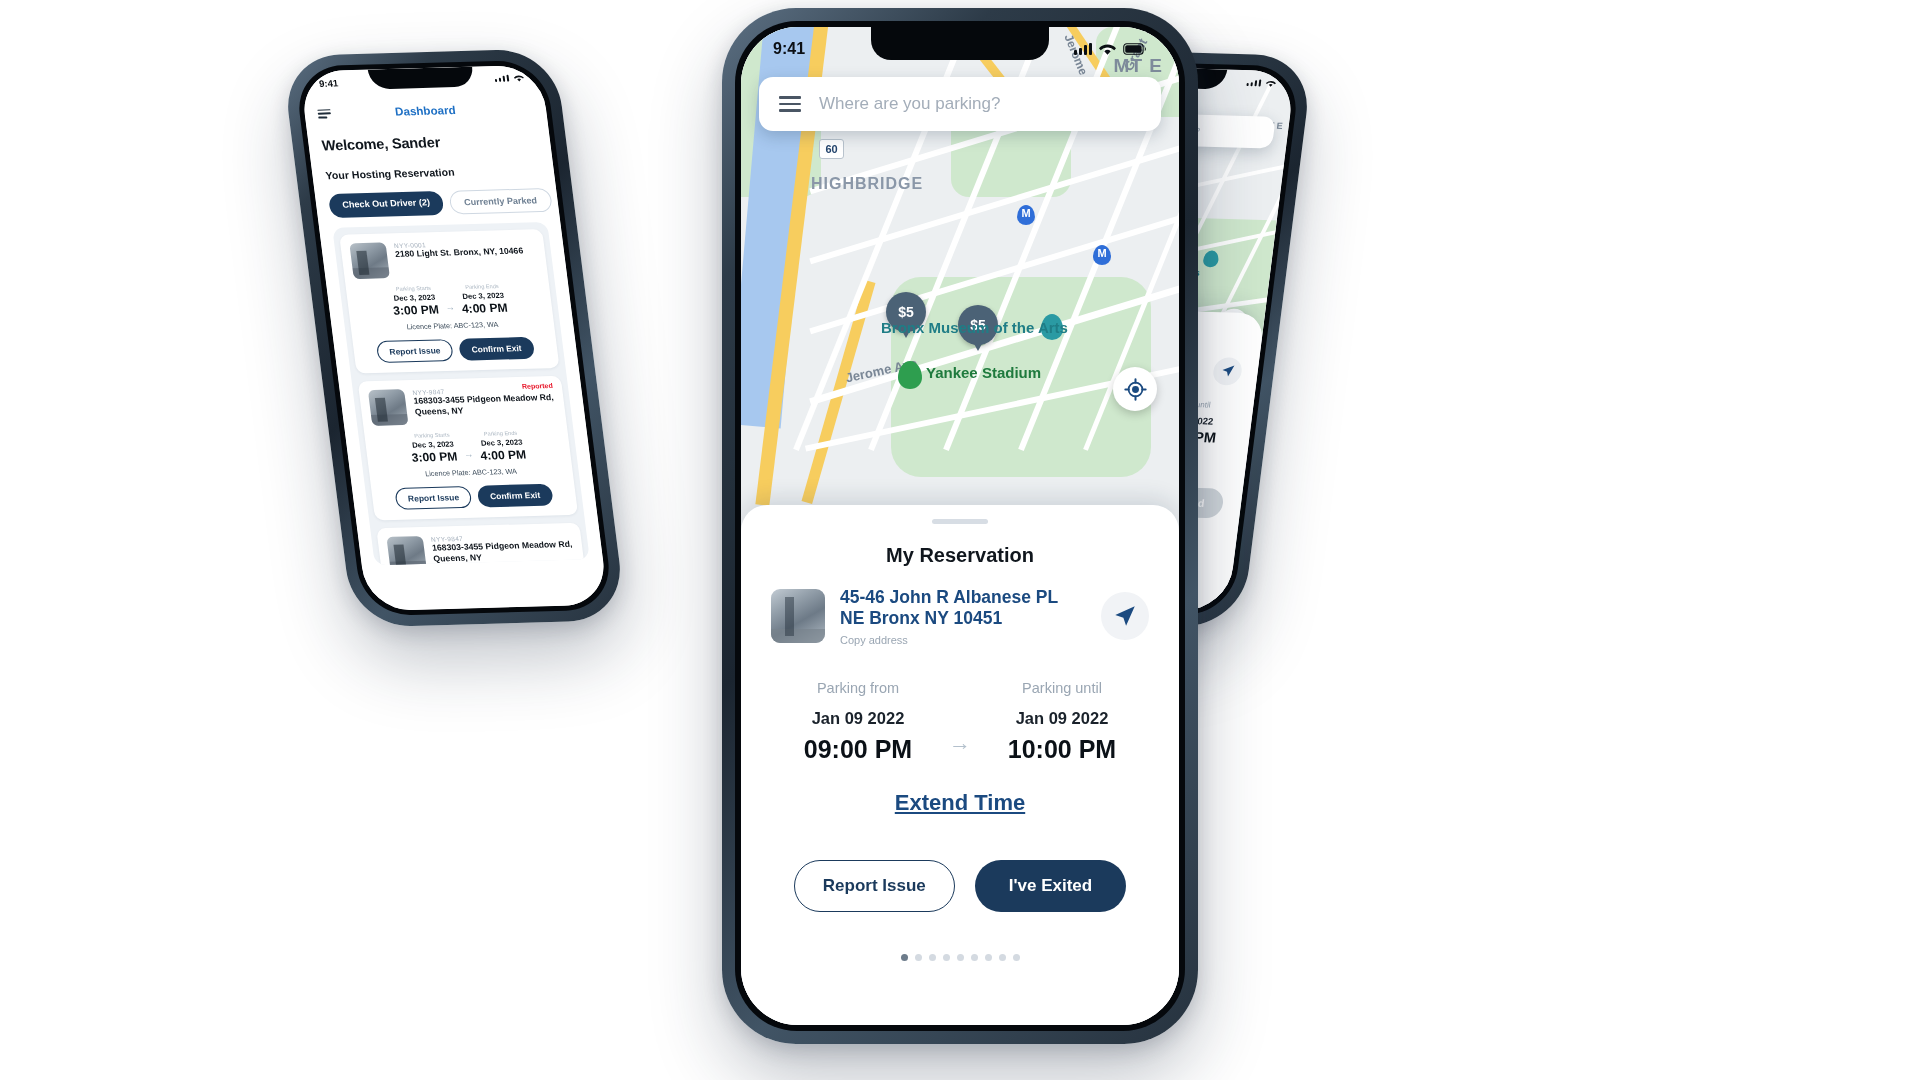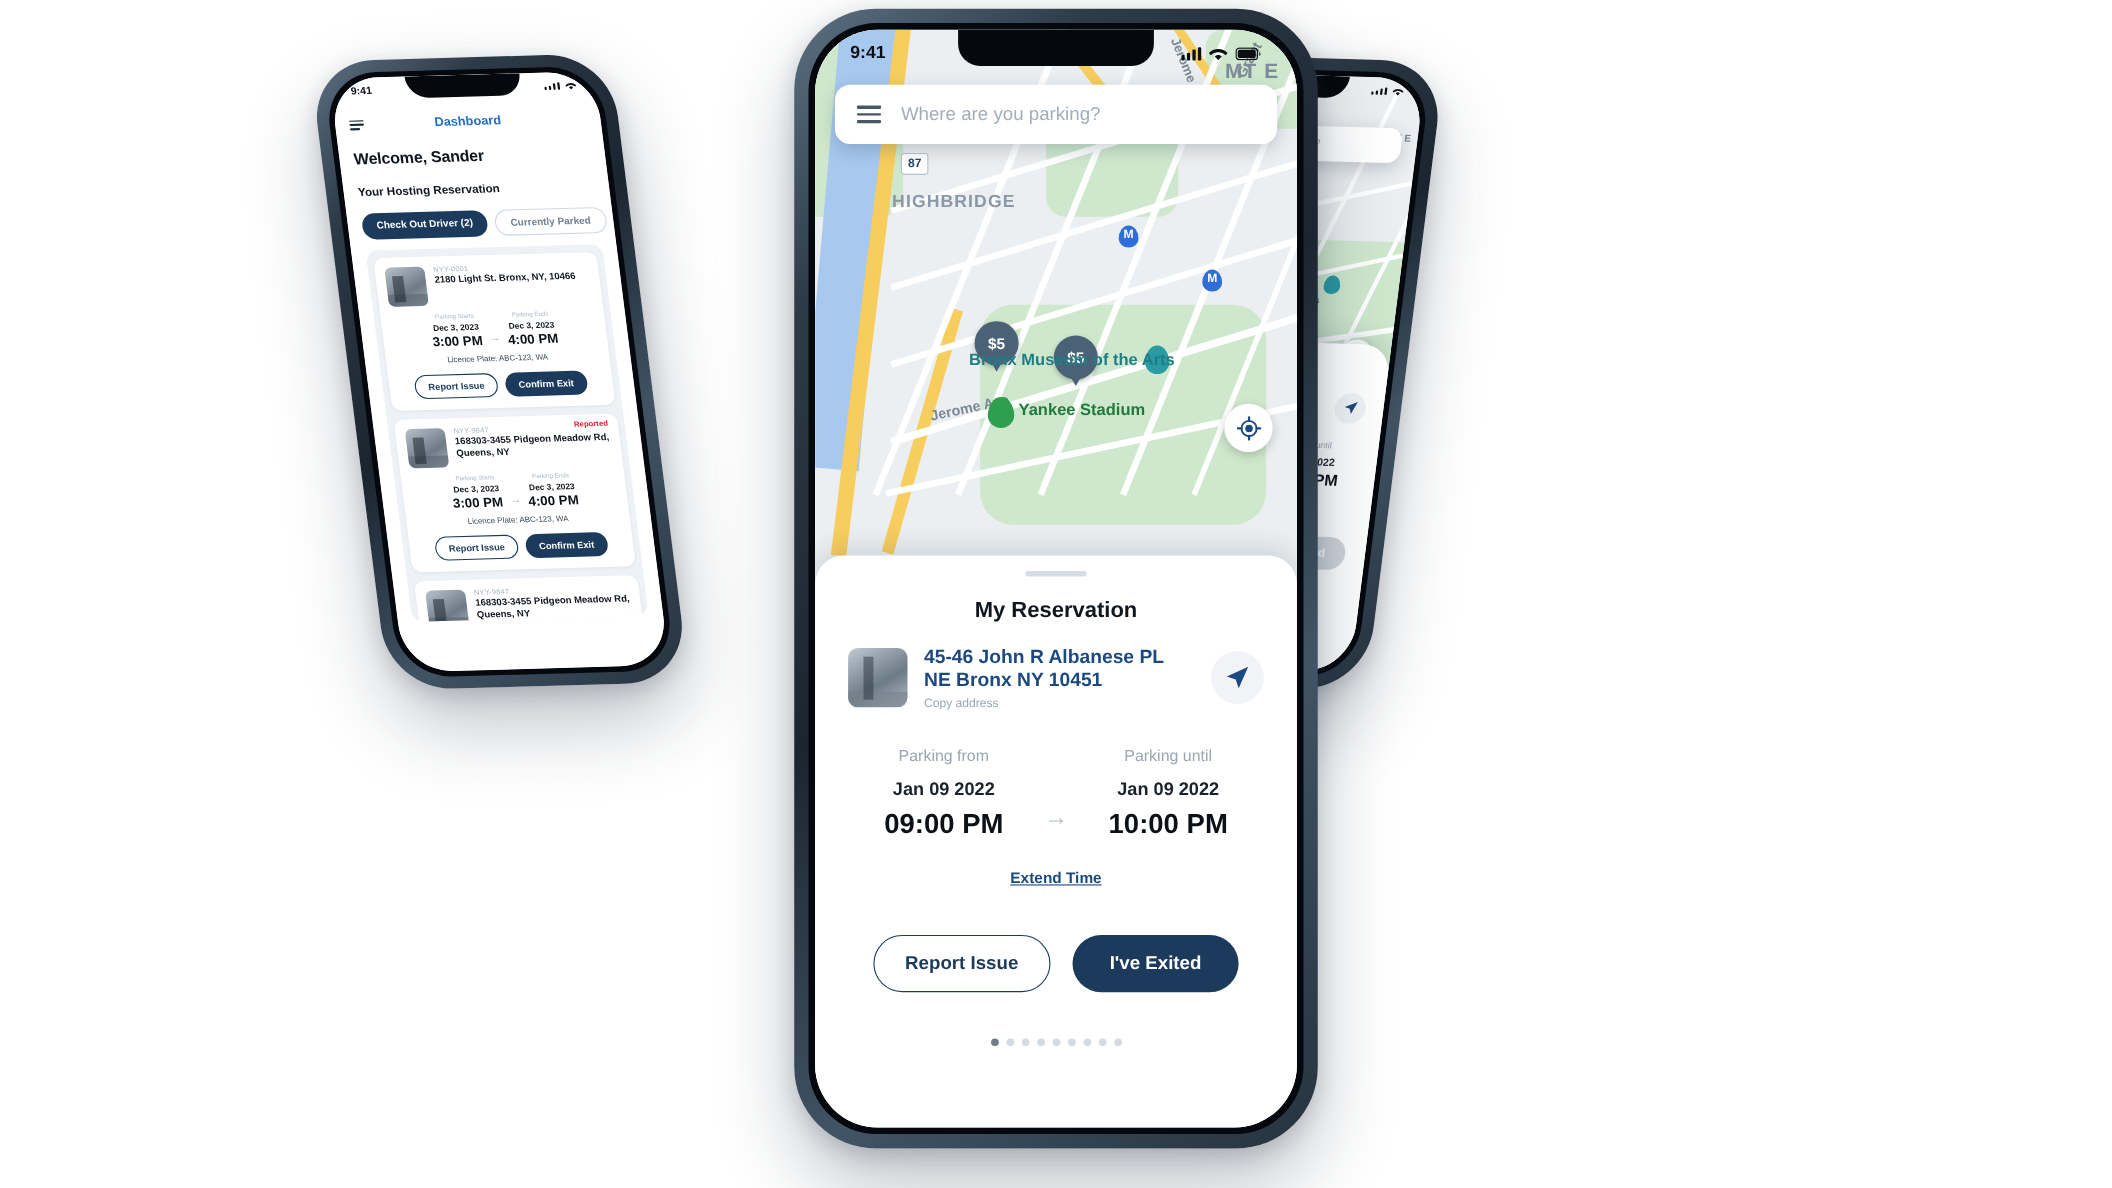--- a/index.html
+++ b/index.html
@@ -389,21 +389,21 @@
           <div class="m-rd" style="left:290px;top:-30px;width:6px;height:470px;transform:rotate(22deg);"></div>
           <div class="m-rd" style="left:365px;top:-30px;width:6px;height:470px;transform:rotate(22deg);"></div>
           <div class="m-rd" style="left:430px;top:-30px;width:5px;height:470px;transform:rotate(22deg);"></div>
 
           <div class="m-st" style="right:26px;top:20px;font-size:13px;transform:rotate(-62deg);">Grant</div>
           <div class="m-lbl" style="right:16px;top:28px;font-size:19px;color:#7e8b9b;">MT E</div>
           <div class="m-st" style="left:306px;top:32px;font-size:12px;transform:rotate(68deg);">Jerome Ave</div>
           <div class="m-lbl" style="left:70px;top:148px;font-size:16px;">HIGHBRIDGE</div>
           <div class="m-st" style="left:104px;top:336px;font-size:13px;transform:rotate(-12deg);">Jerome Ave</div>
 
-          <div class="shield" style="left:78px;top:112px;width:25px;height:20px;font-size:11px;">87</div>
+          <div class="shield" style="left:78px;top:112px;width:25px;height:20px;font-size:11px;">60</div>
 
           <div class="mk blue" style="left:276px;top:178px;width:18px;height:20px;">
             <span style="color:#fff;font-size:11px;font-weight:700;line-height:16px;">M</span>
           </div>
           <div class="mk blue" style="left:352px;top:218px;width:18px;height:20px;">
             <span style="color:#fff;font-size:11px;font-weight:700;line-height:16px;">M</span>
           </div>
 
           <div class="pin" style="left:145px;top:265px;width:40px;height:40px;font-size:14px;">$5</div>
           <div class="pin" style="left:217px;top:278px;width:40px;height:40px;font-size:14px;">$5</div>
@@ -457,21 +457,21 @@
               <div class="pk-tm" style="font-size:25px;margin-top:7px;">09:00 PM</div>
             </span>
             <span class="pk-arrow" style="width:30px;padding-bottom:8px;font-size:22px;">→</span>
             <span class="pk-col">
               <div class="pk-lb" style="font-size:14.5px;">Parking until</div>
               <div class="pk-dt" style="font-size:16.5px;margin-top:13px;">Jan 09 2022</div>
               <div class="pk-tm" style="font-size:25px;margin-top:7px;">10:00 PM</div>
             </span>
           </div>
 
-          <div class="link" style="font-size:14px;margin-top:26px;">Extend Time</div>
+          <div class="link" style="font-size:22px;margin-top:26px;">Extend Time</div>
 
           <div class="sh-btns" style="gap:20px;margin-top:44px;">
             <span class="btn-o" style="font-size:17px;padding:15px 28px;border-radius:34px;border-width:1.5px;">Report Issue</span>
             <span class="btn-f" style="font-size:17px;padding:16px 34px;border-radius:34px;">I've Exited</span>
           </div>
 
           <div class="dots" style="gap:7px;margin-top:42px;">
             <i class="on" style="width:7px;height:7px;"></i>
             <i style="width:7px;height:7px;"></i>
             <i style="width:7px;height:7px;"></i>

